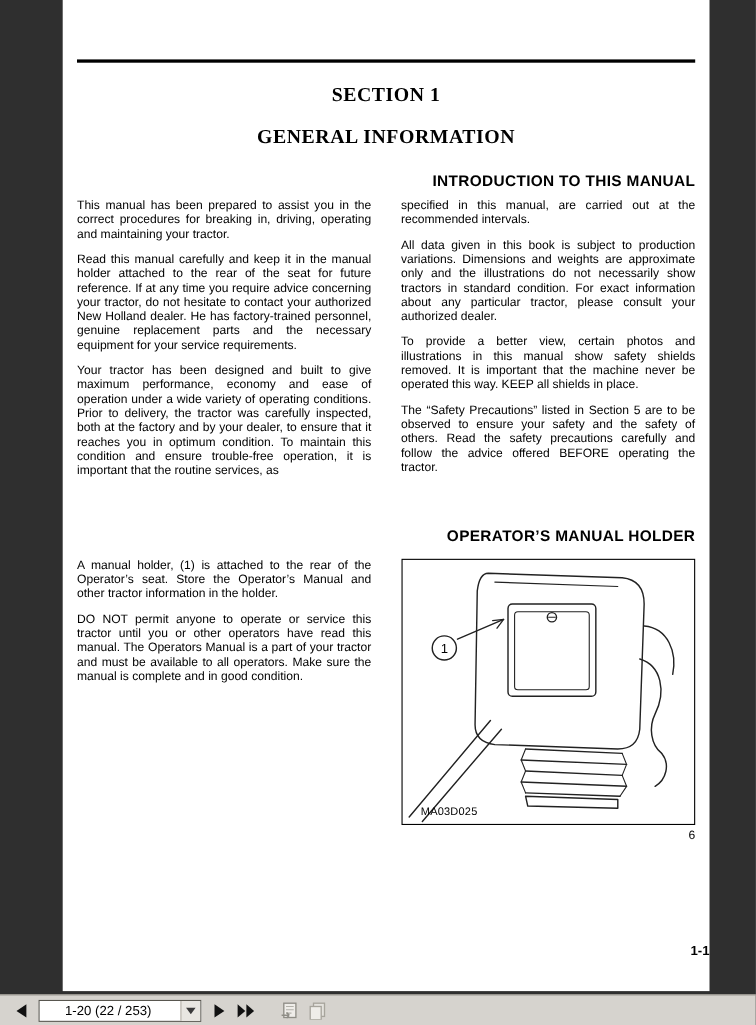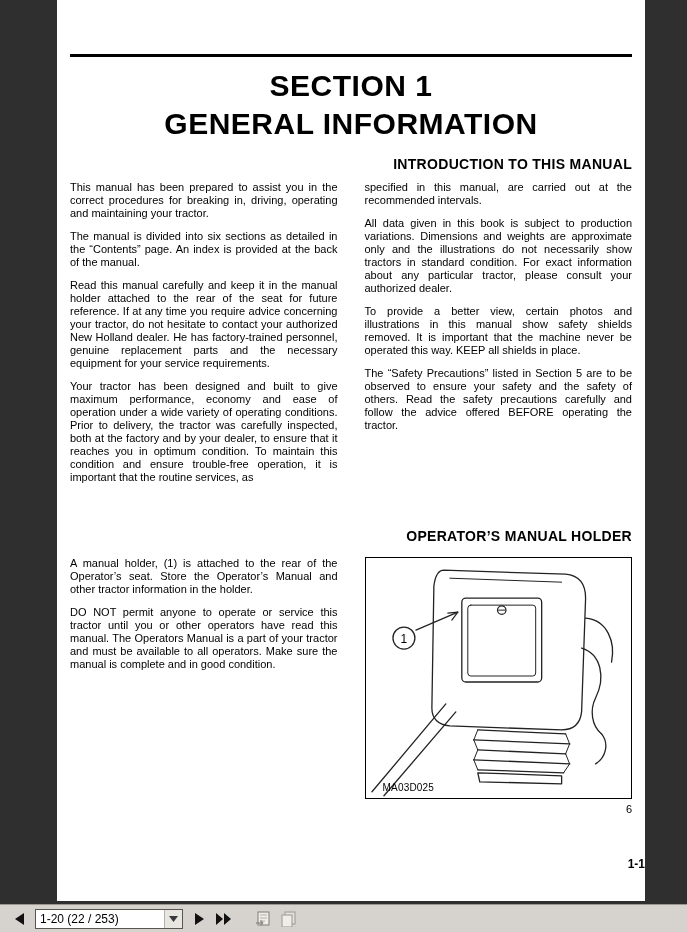--- a/index.html
+++ b/index.html
@@ -12,21 +12,21 @@
   .viewer{position:relative;width:687px;height:932px;background:#2f2f2f;}
 
   
   .page{
     position:absolute;left:57px;top:0;width:588px;height:901px;
     background:#ffffff;color:#000;box-sizing:border-box;
     padding:0 13px;
   }
   .top-rule{margin-top:54px;height:3px;background:#000;}
   .titles{text-align:center;margin-top:10px;}
-  .title-line{font-size:30px;font-weight:bold;line-height:38px;letter-spacing:.5px;}
+  .title-line{font-size:18px;font-weight:bold;line-height:38px;letter-spacing:.5px;font-family:Liberation Serif, serif;}
   .sub-heading{
     text-align:right;font-size:14px;font-weight:bold;letter-spacing:.3px;
     margin-top:13px;
   }
   .two-col{display:flex;gap:27px;margin-top:9px;}
   .col{flex:1;min-width:0;font-size:11px;line-height:13px;text-align:justify;}
   .col p{margin:0 0 10px 0;}
 
   .holder-heading{margin-top:34px;}
   .holder-cols{margin-top:13px;}
@@ -57,21 +57,21 @@
   .tb-btn{
     width:18px;height:18px;display:flex;align-items:center;justify-content:center;
     cursor:pointer;
   }
   .combo{
     display:flex;align-items:center;height:20px;width:148px;
     background:#ffffff;border:1px solid #58564f;box-sizing:border-box;
     cursor:pointer;
   }
   .combo-text{
-    flex:1;font-size:12px;padding-left:4px;white-space:nowrap;overflow:hidden;
+    flex:1;font-size:12px;padding-left:23px;white-space:nowrap;overflow:hidden;
   }
   .combo-arrow{
     width:17px;height:100%;display:flex;align-items:center;justify-content:center;
     border-left:1px solid #b5b2aa;background:#e8e6e1;
   }
   .tb-gap{width:8px;}
 </style>
 </head>
 <body>
 
@@ -84,21 +84,20 @@
     <div class="titles">
       <div class="title-line">SECTION 1</div>
       <div class="title-line">GENERAL INFORMATION</div>
     </div>
 
     <div class="sub-heading">INTRODUCTION TO THIS MANUAL</div>
 
     <div class="two-col">
       <div class="col">
         <p>This manual has been prepared to assist you in the correct procedures for breaking in, driving, operating and maintaining your tractor.</p>
-        <p>The manual is divided into six sections as detailed in the “Contents” page. An index is provided at the back of the manual.</p>
         <p>Read this manual carefully and keep it in the manual holder attached to the rear of the seat for future reference. If at any time you require advice concerning your tractor, do not hesitate to contact your authorized New Holland dealer. He has factory-trained personnel, genuine replacement parts and the necessary equipment for your service requirements.</p>
         <p>Your tractor has been designed and built to give maximum performance, economy and ease of operation under a wide variety of operating conditions. Prior to delivery, the tractor was carefully inspected, both at the factory and by your dealer, to ensure that it reaches you in optimum condition. To maintain this condition and ensure trouble-free operation, it is important that the routine services, as</p>
       </div>
       <div class="col">
         <p>specified in this manual, are carried out at the recommended intervals.</p>
         <p>All data given in this book is subject to production variations. Dimensions and weights are approximate only and the illustrations do not necessarily show tractors in standard condition. For exact information about any particular tractor, please consult your authorized dealer.</p>
         <p>To provide a better view, certain photos and illustrations in this manual show safety shields removed. It is important that the machine never be operated this way. KEEP all shields in place.</p>
         <p>The “Safety Precautions” listed in Section 5 are to be observed to ensure your safety and the safety of others. Read the safety precautions carefully and follow the advice offered BEFORE operating the tractor.</p>
       </div>
     </div>

